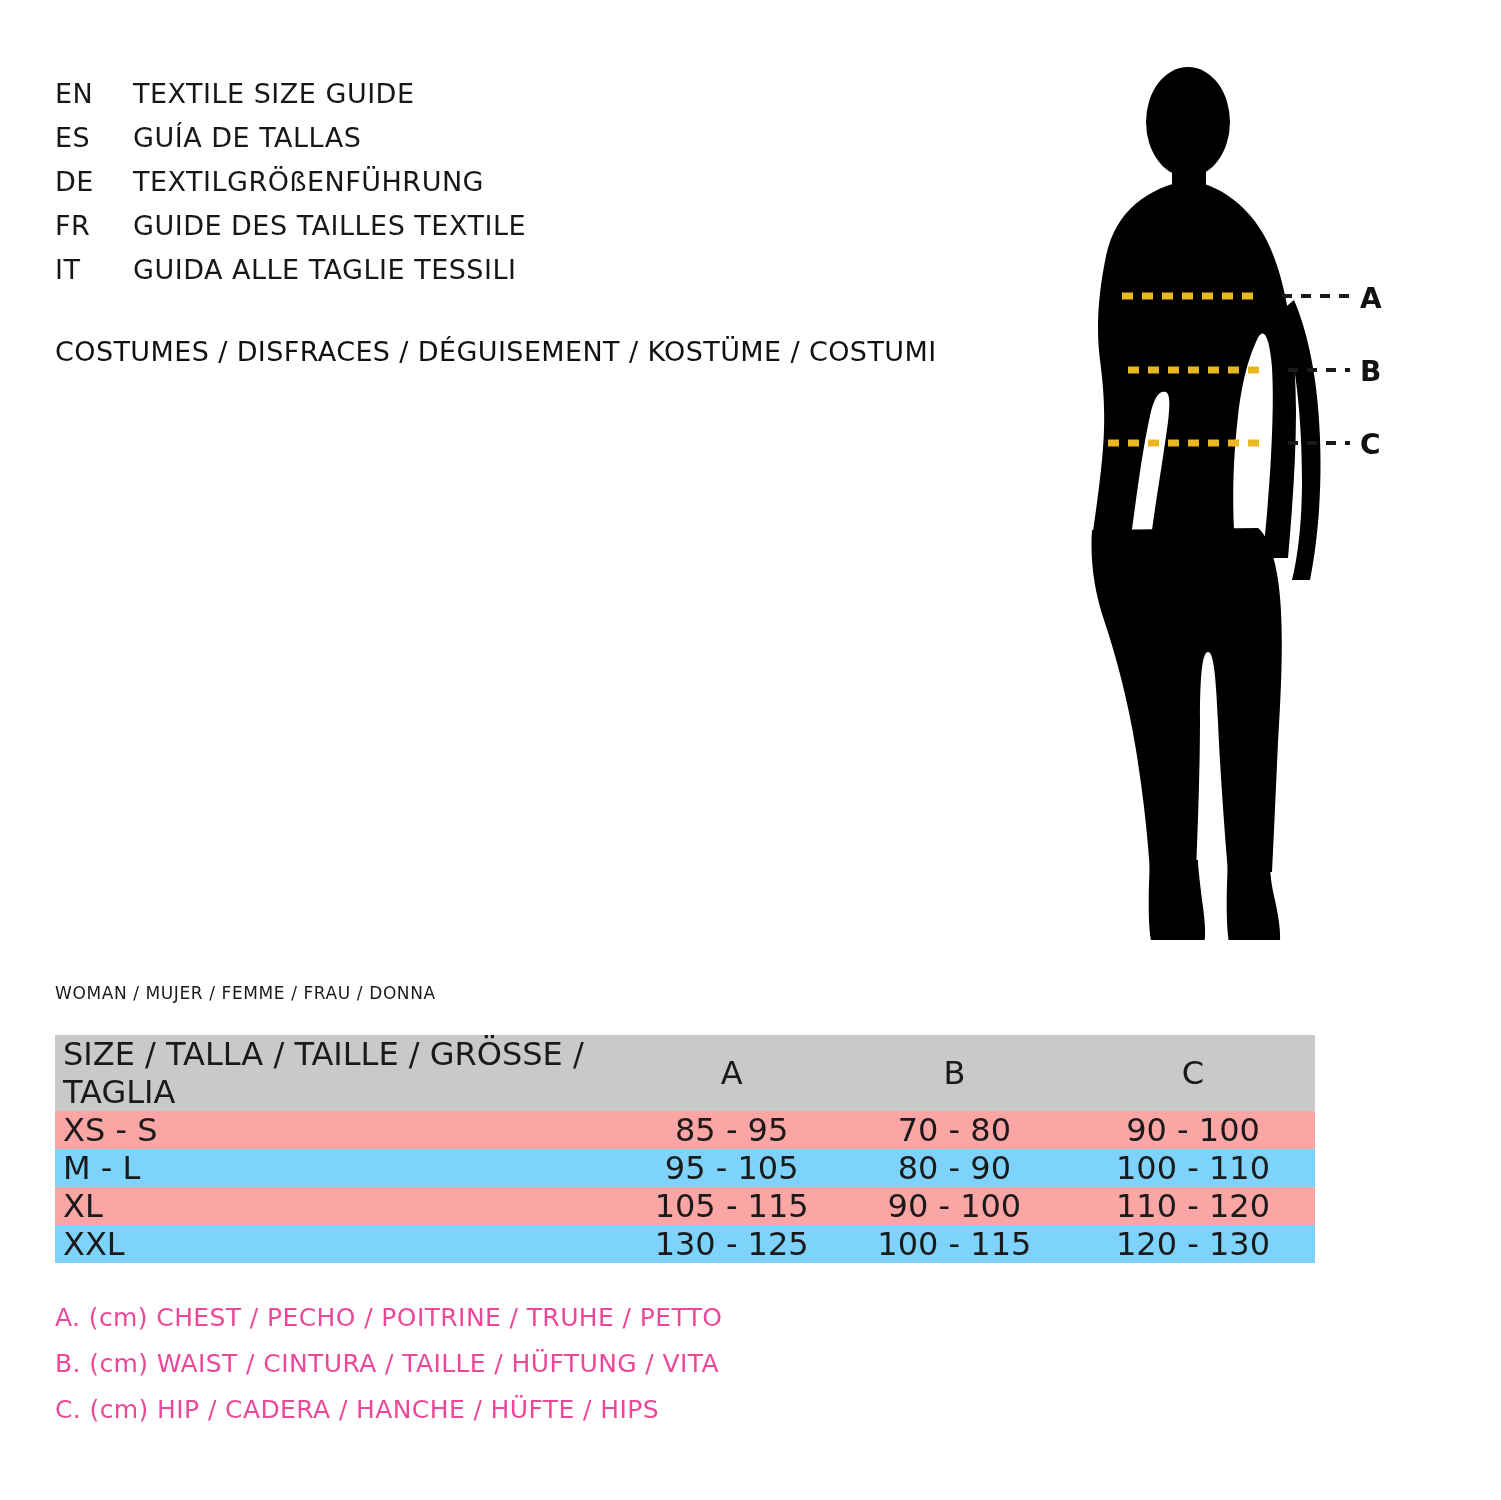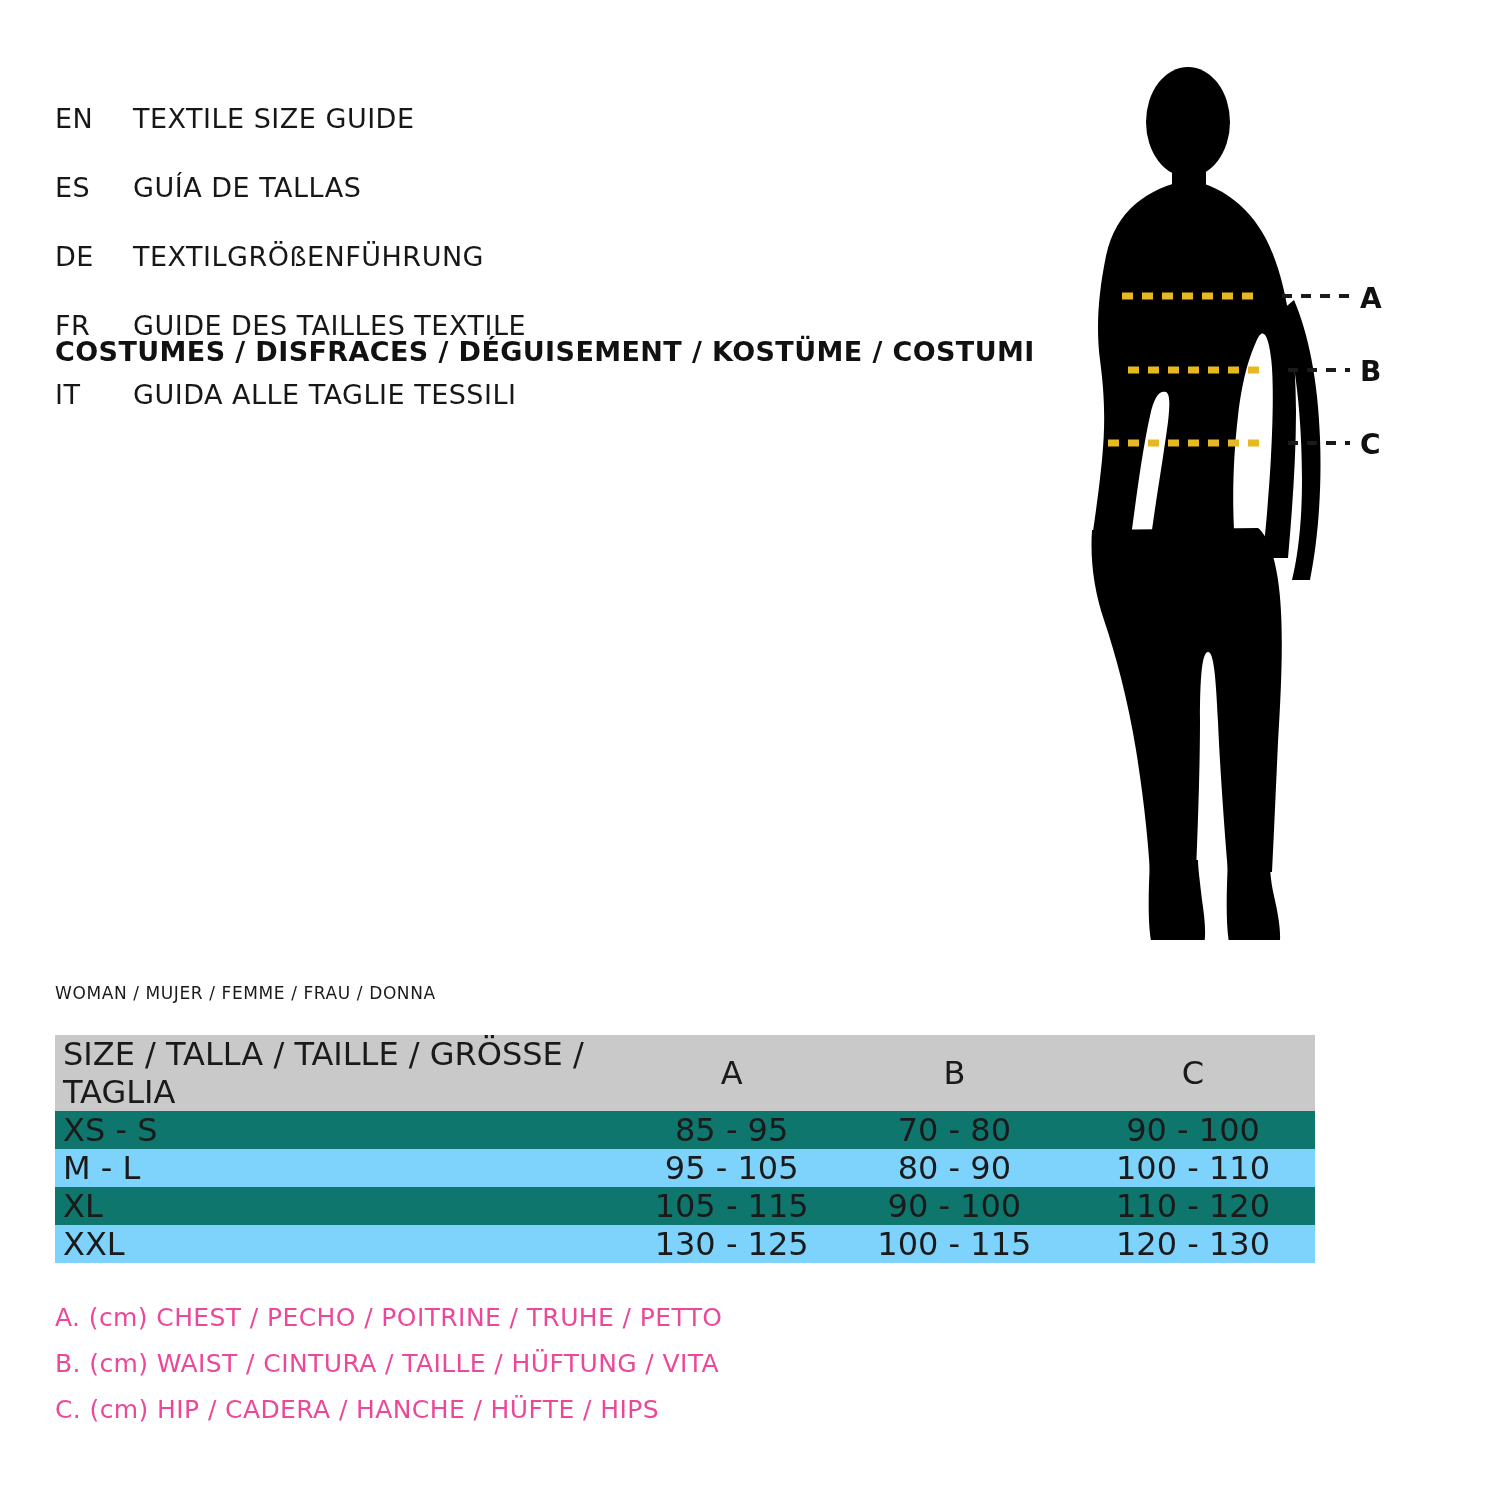--- a/index.html
+++ b/index.html
@@ -23,36 +23,35 @@
     top: 78px;
     width: 920px;
   }
   .lang-row {
     display: flex;
     align-items: baseline;
     height: 44px;
     font-size: 27px;
     letter-spacing: 0.5px;
     color: #171717;
-    margin-top: 25px;
   }
   .lang-code {
     width: 78px;
     flex: 0 0 78px;
   }
   .lang-text {
     flex: 1 1 auto;
   }
 
   .costumes-line {
     position: absolute;
     left: 55px;
     top: 336px;
     font-size: 27px;
-    font-weight: bold;
+    font-weight: normal;
     letter-spacing: 0.4px;
     color: #111111;
   }
 
   
   .figure-area {
     position: absolute;
     left: 1020px;
     top: 60px;
     width: 440px;
@@ -101,21 +100,21 @@
   table.size-table th.label-col,
   table.size-table td.label-col {
     text-align: left;
     padding-left: 8px;
     width: 530px;
   }
   table.size-table thead tr {
     background: #c9c9c9;
   }
   table.size-table tbody tr.odd {
-    background: #0f766e;
+    background: #fca5a5;
   }
   table.size-table tbody tr.even {
     background: #7dd3fc;
   }
   table.size-table col.c-a { width: 200px; }
   table.size-table col.c-b { width: 220px; }
   table.size-table col.c-c { width: 230px; }
 
   
   .legend {

